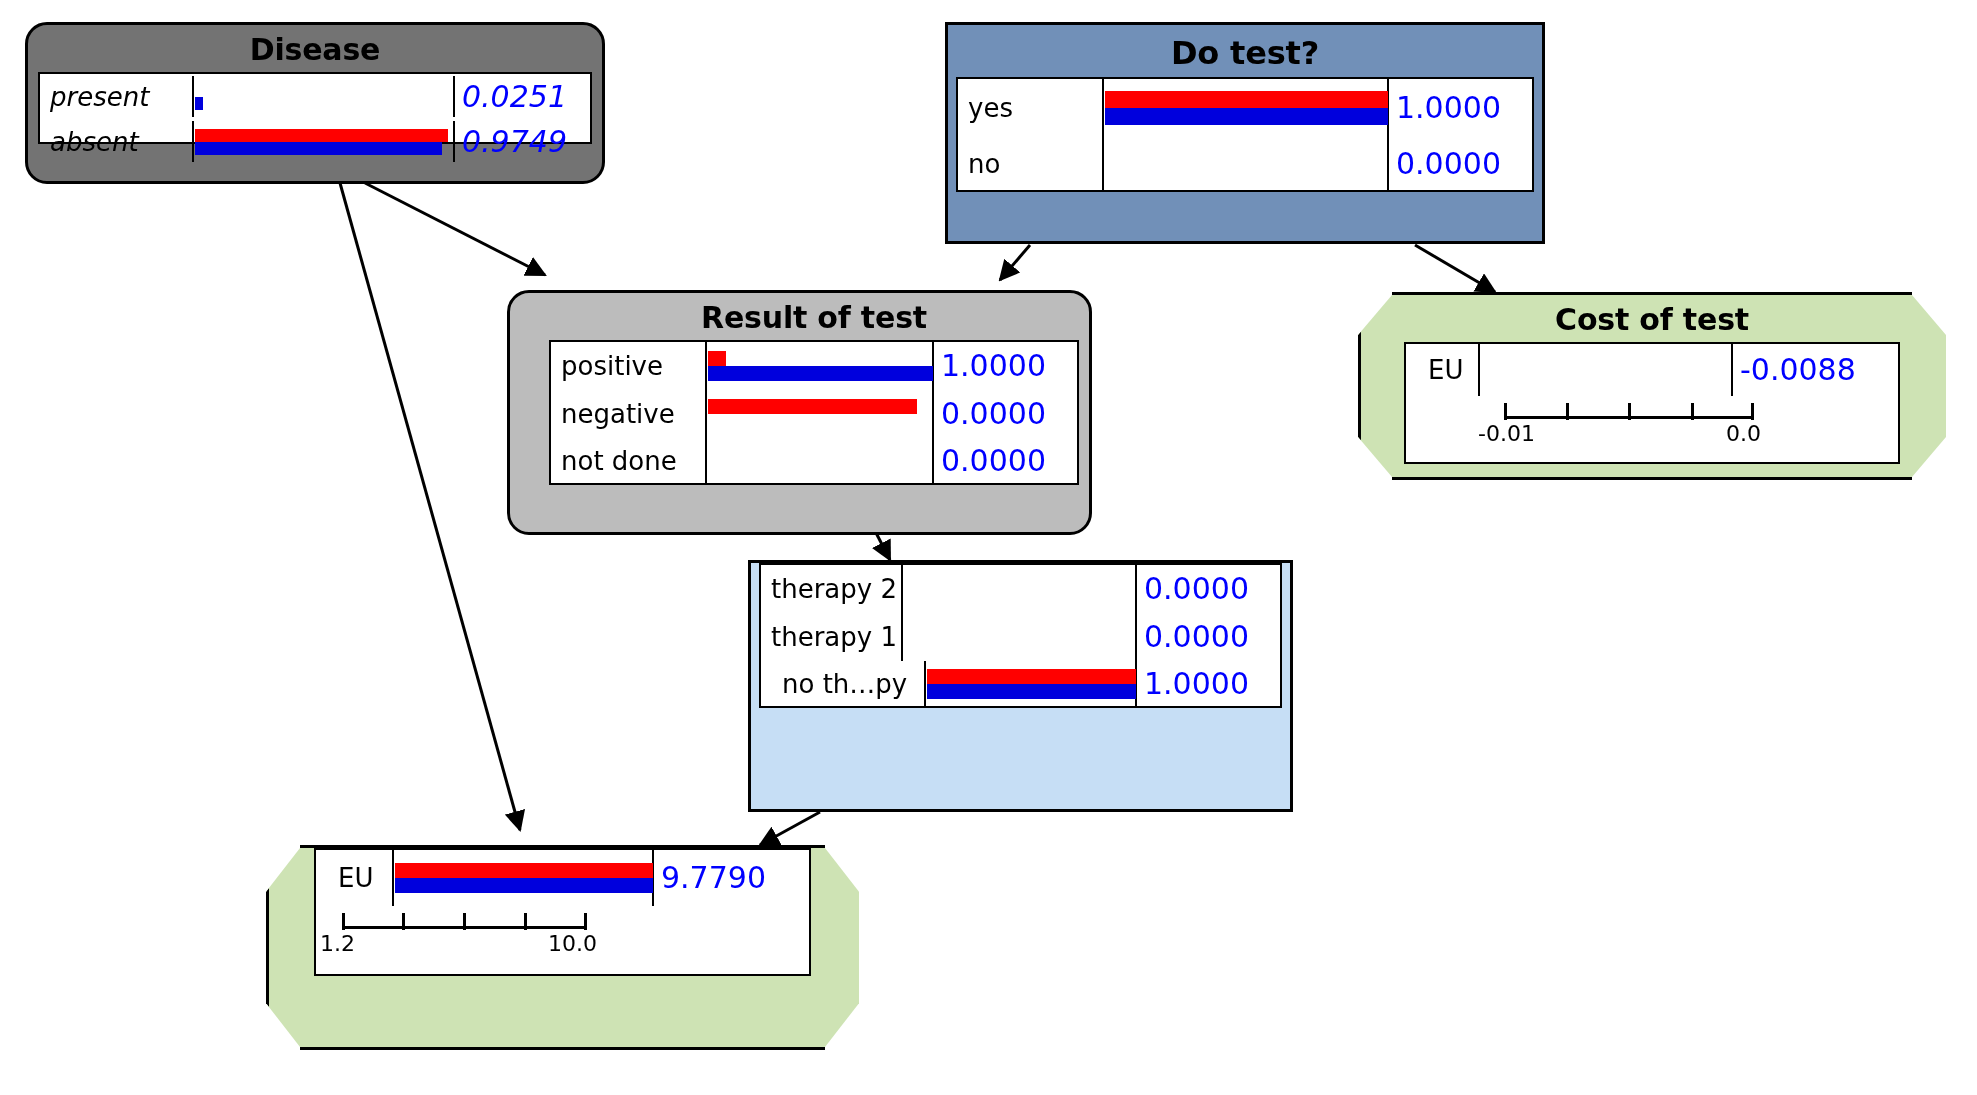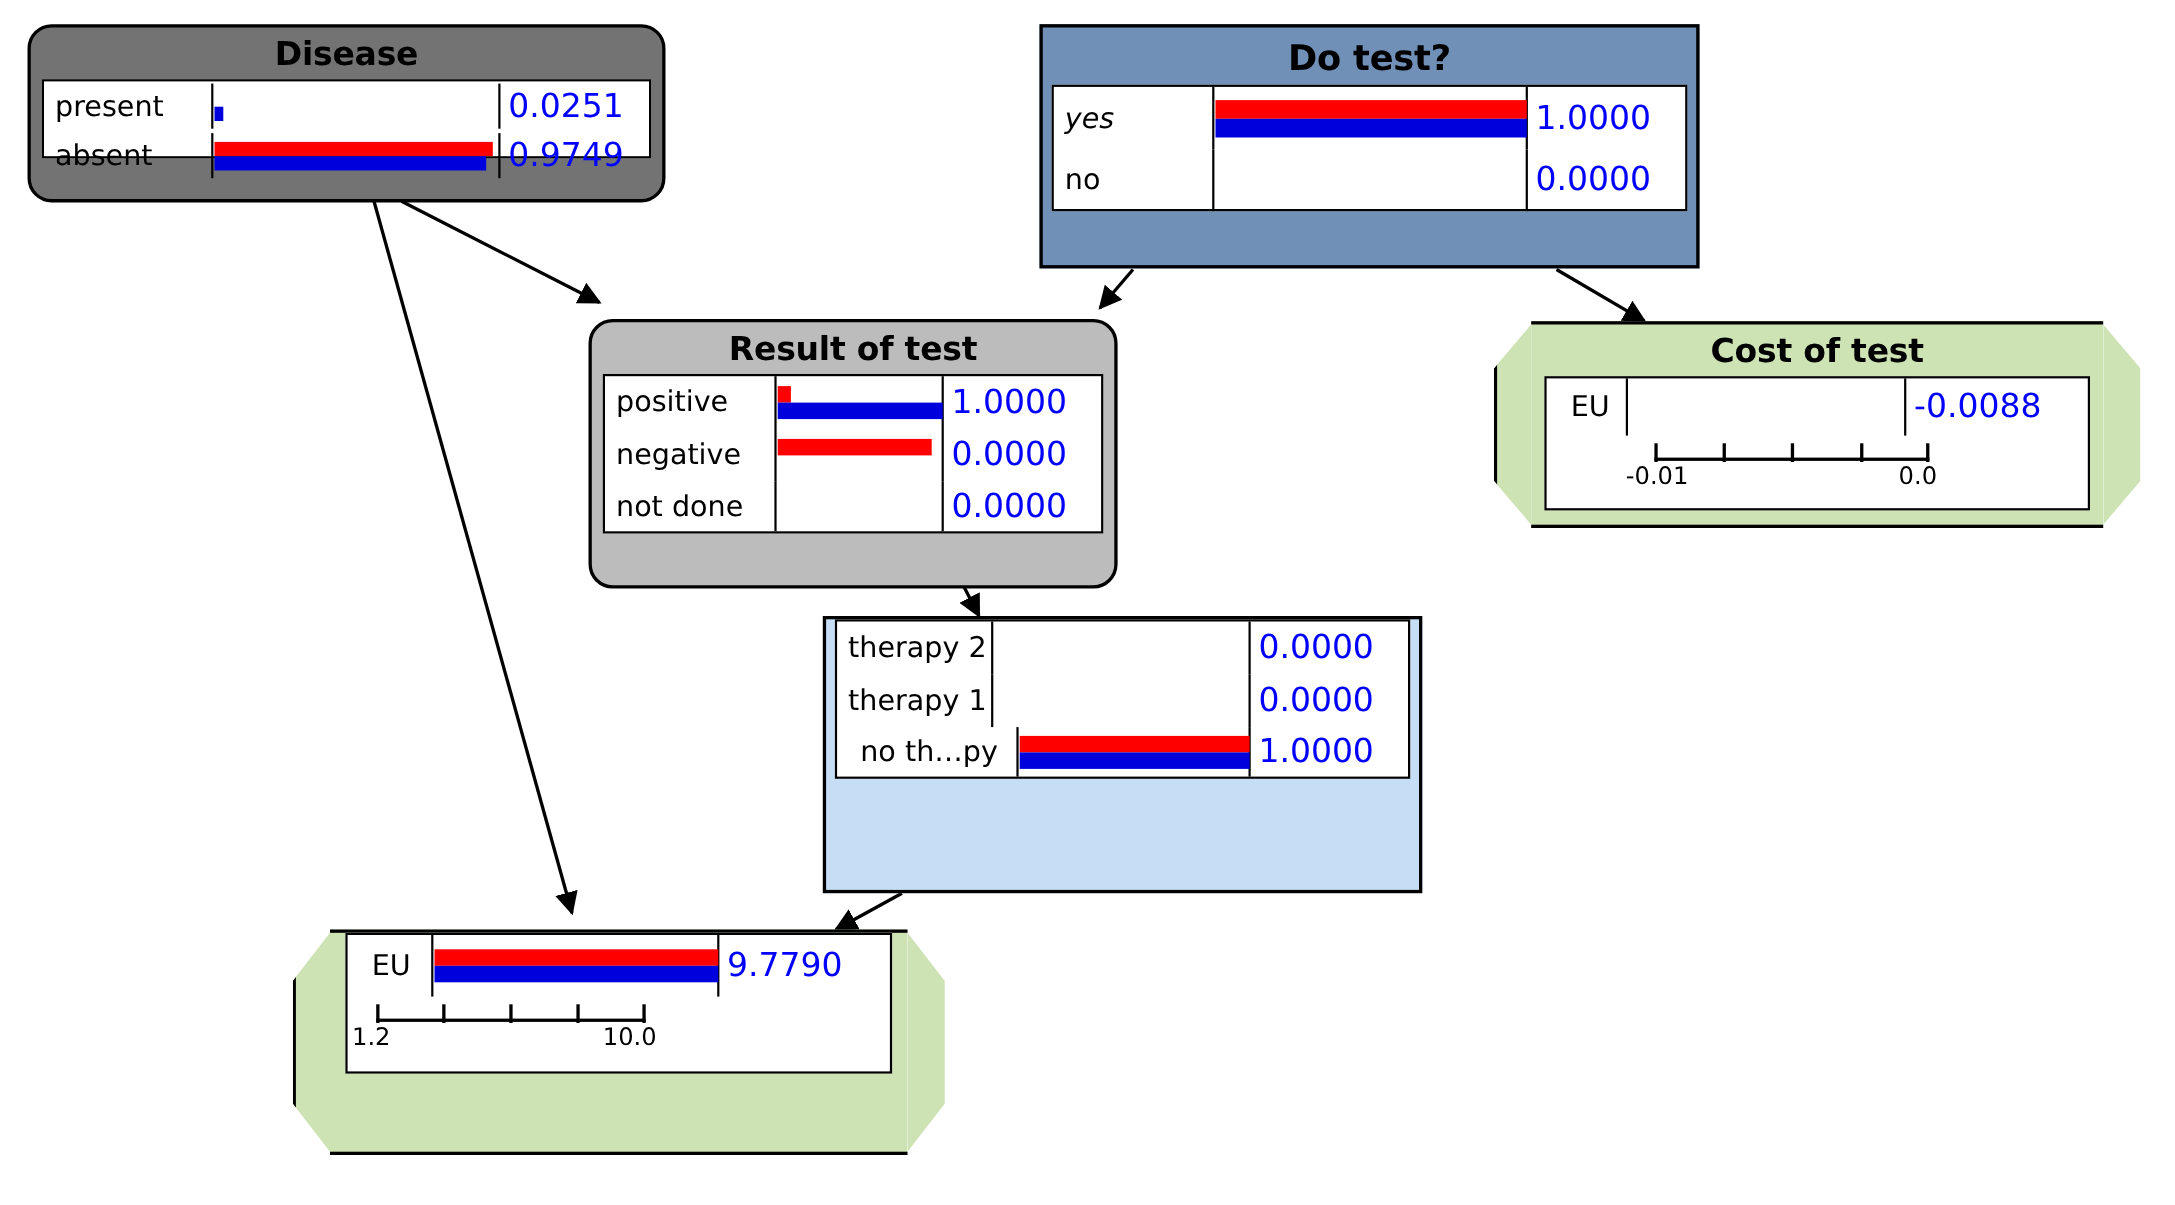--- a/index.html
+++ b/index.html
@@ -148,21 +148,21 @@
 
     <line x1="1415" y1="245" x2="1495" y2="292" stroke="#000" stroke-width="3" marker-end="url(#ah)"></line>
 
     <line x1="872" y1="525" x2="890" y2="560" stroke="#000" stroke-width="3" marker-end="url(#ah)"></line>
 
     <line x1="820" y1="812" x2="760" y2="845" stroke="#000" stroke-width="3" marker-end="url(#ah)"></line>
   </svg>
 
   <div class="node chance" style="left:25px;top:22px;width:580px;height:162px;background:#737373;">
     <div class="node-title">Disease</div>
-    <div class="panel" style="height:72px;">
+    <div class="panel" style="height:72px;font-style:italic;">
       <div class="row" style="height:45px;">
         <span class="lbl" style="width:148px;">present</span>
         <span class="bararea">
           <span class="bars" style="width:8px;">
             <span class="bar-red" style="width:0;"></span>
             <span class="bar-blue" style="width:8px;"></span>
           </span>
         </span>
         <span class="val" style="width:120px;">0.0251</span>
       </div>
@@ -176,38 +176,38 @@
         </span>
         <span class="val" style="width:120px;">0.9749</span>
       </div>
     </div>
   </div>
 
   <div class="node decision" style="left:945px;top:22px;width:600px;height:222px;background:#7190b8;">
     <div class="node-title" style="font-size:32px;line-height:40px;padding-top:8px;">Do test?</div>
     <div class="panel" style="height:115px;">
       <div class="row" style="height:57px;">
-        <span class="lbl" style="width:140px;font-style:italic;">yes</span>
+        <span class="lbl" style="width:140px;">yes</span>
         <span class="bararea" style="height:57px;">
           <span class="bars" style="width:100%;height:34px;">
             <span class="bar-red" style="width:100%;height:17px;"></span>
             <span class="bar-blue" style="width:100%;height:17px;"></span>
           </span>
         </span>
         <span class="val" style="width:128px;">1.0000</span>
       </div>
       <div class="row" style="height:56px;">
         <span class="lbl" style="width:140px;">no</span>
         <span class="bararea" style="height:56px;"></span>
         <span class="val" style="width:128px;">0.0000</span>
       </div>
     </div>
   </div>
 
-  <div class="node chance" style="left:535px;top:290px;width:481px;height:245px;background:#bcbcbc;">
+  <div class="node chance" style="left:507px;top:290px;width:585px;height:245px;background:#bcbcbc;padding-left:29px;">
     <div class="node-title">Result of test</div>
     <div class="panel" style="height:145px;">
       <div class="row" style="height:48px;">
         <span class="lbl" style="width:150px;">positive</span>
         <span class="bararea" style="height:48px;">
           <span class="bars" style="width:100%;height:30px;">
             <span class="bar-red" style="width:8%;height:15px;"></span>
             <span class="bar-blue" style="width:100%;height:15px;"></span>
           </span>
         </span>

